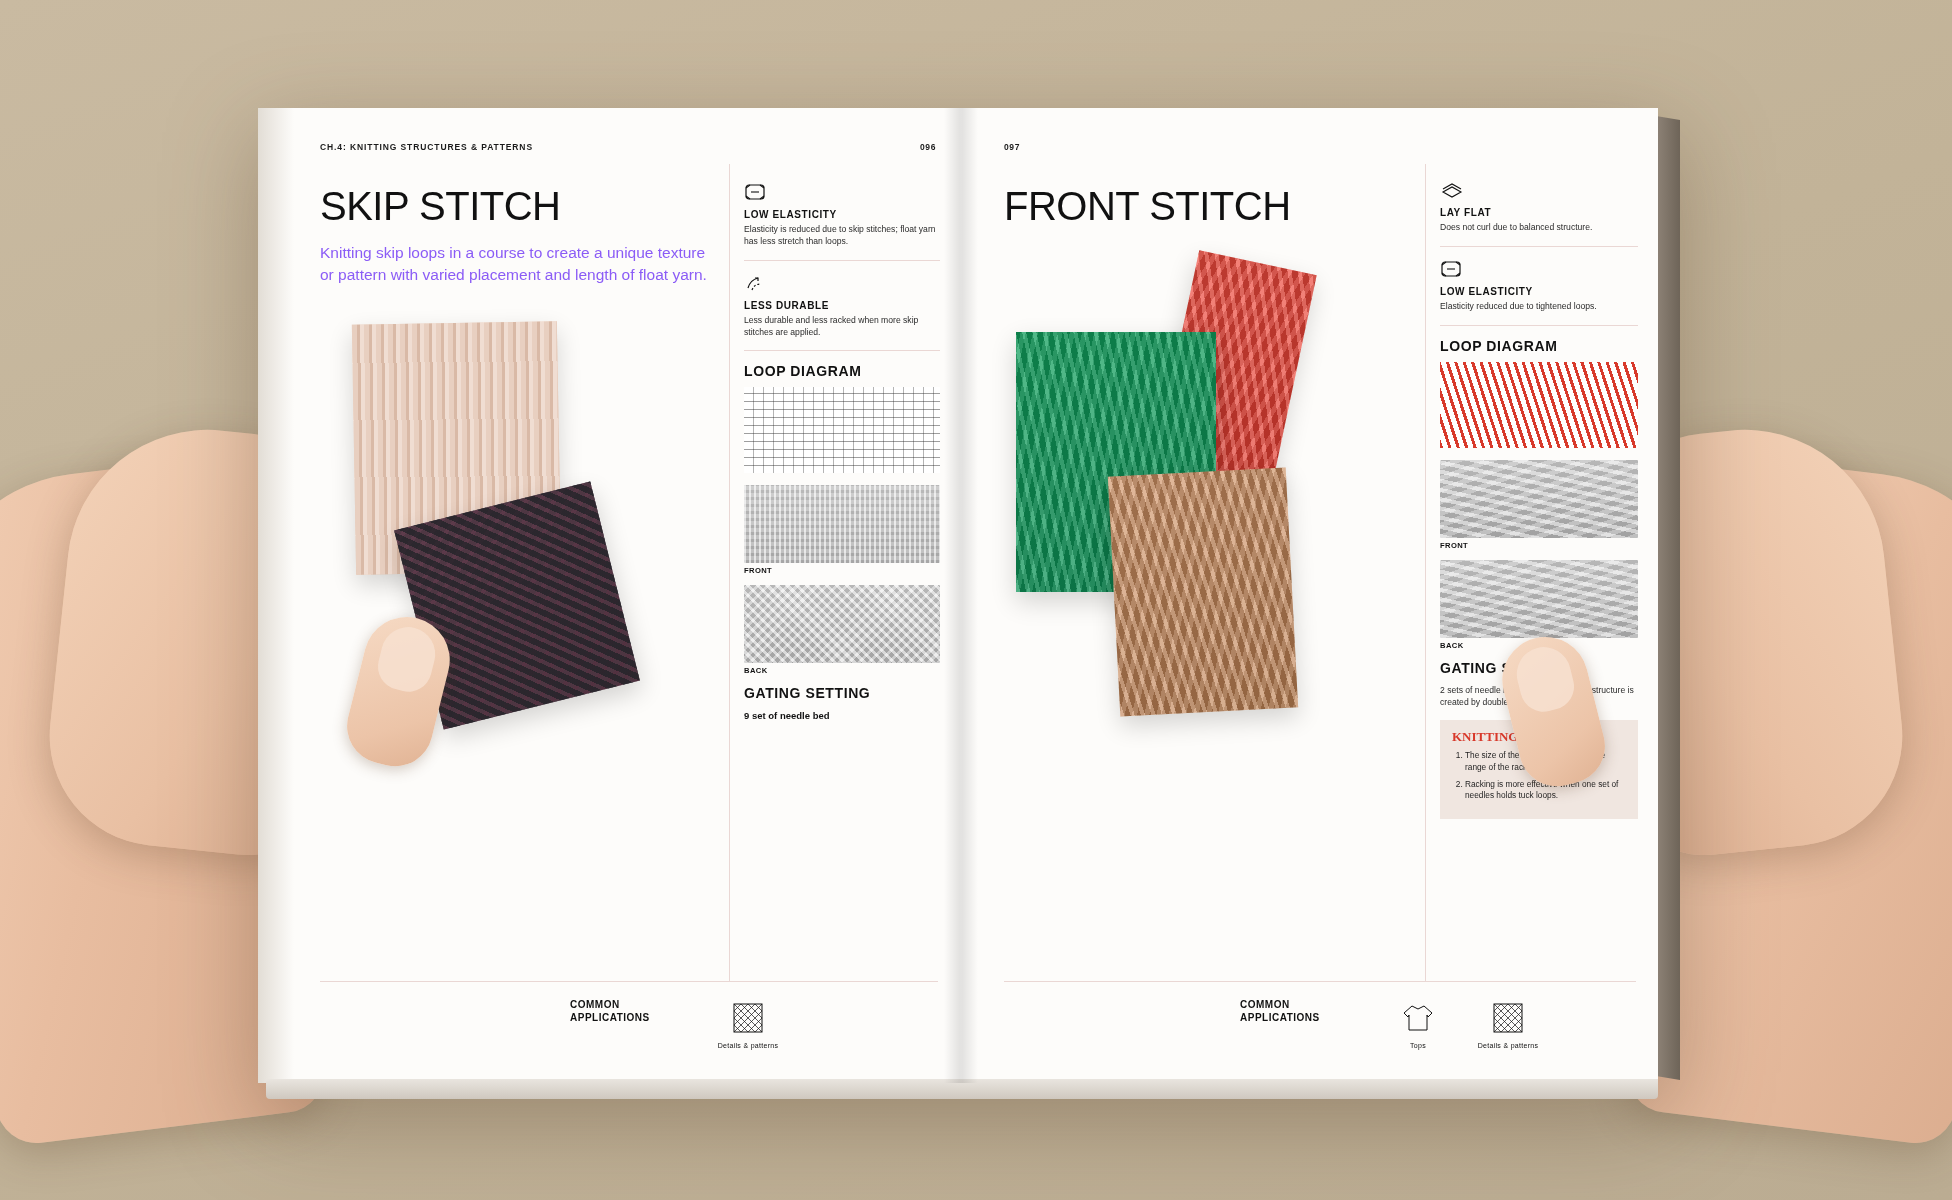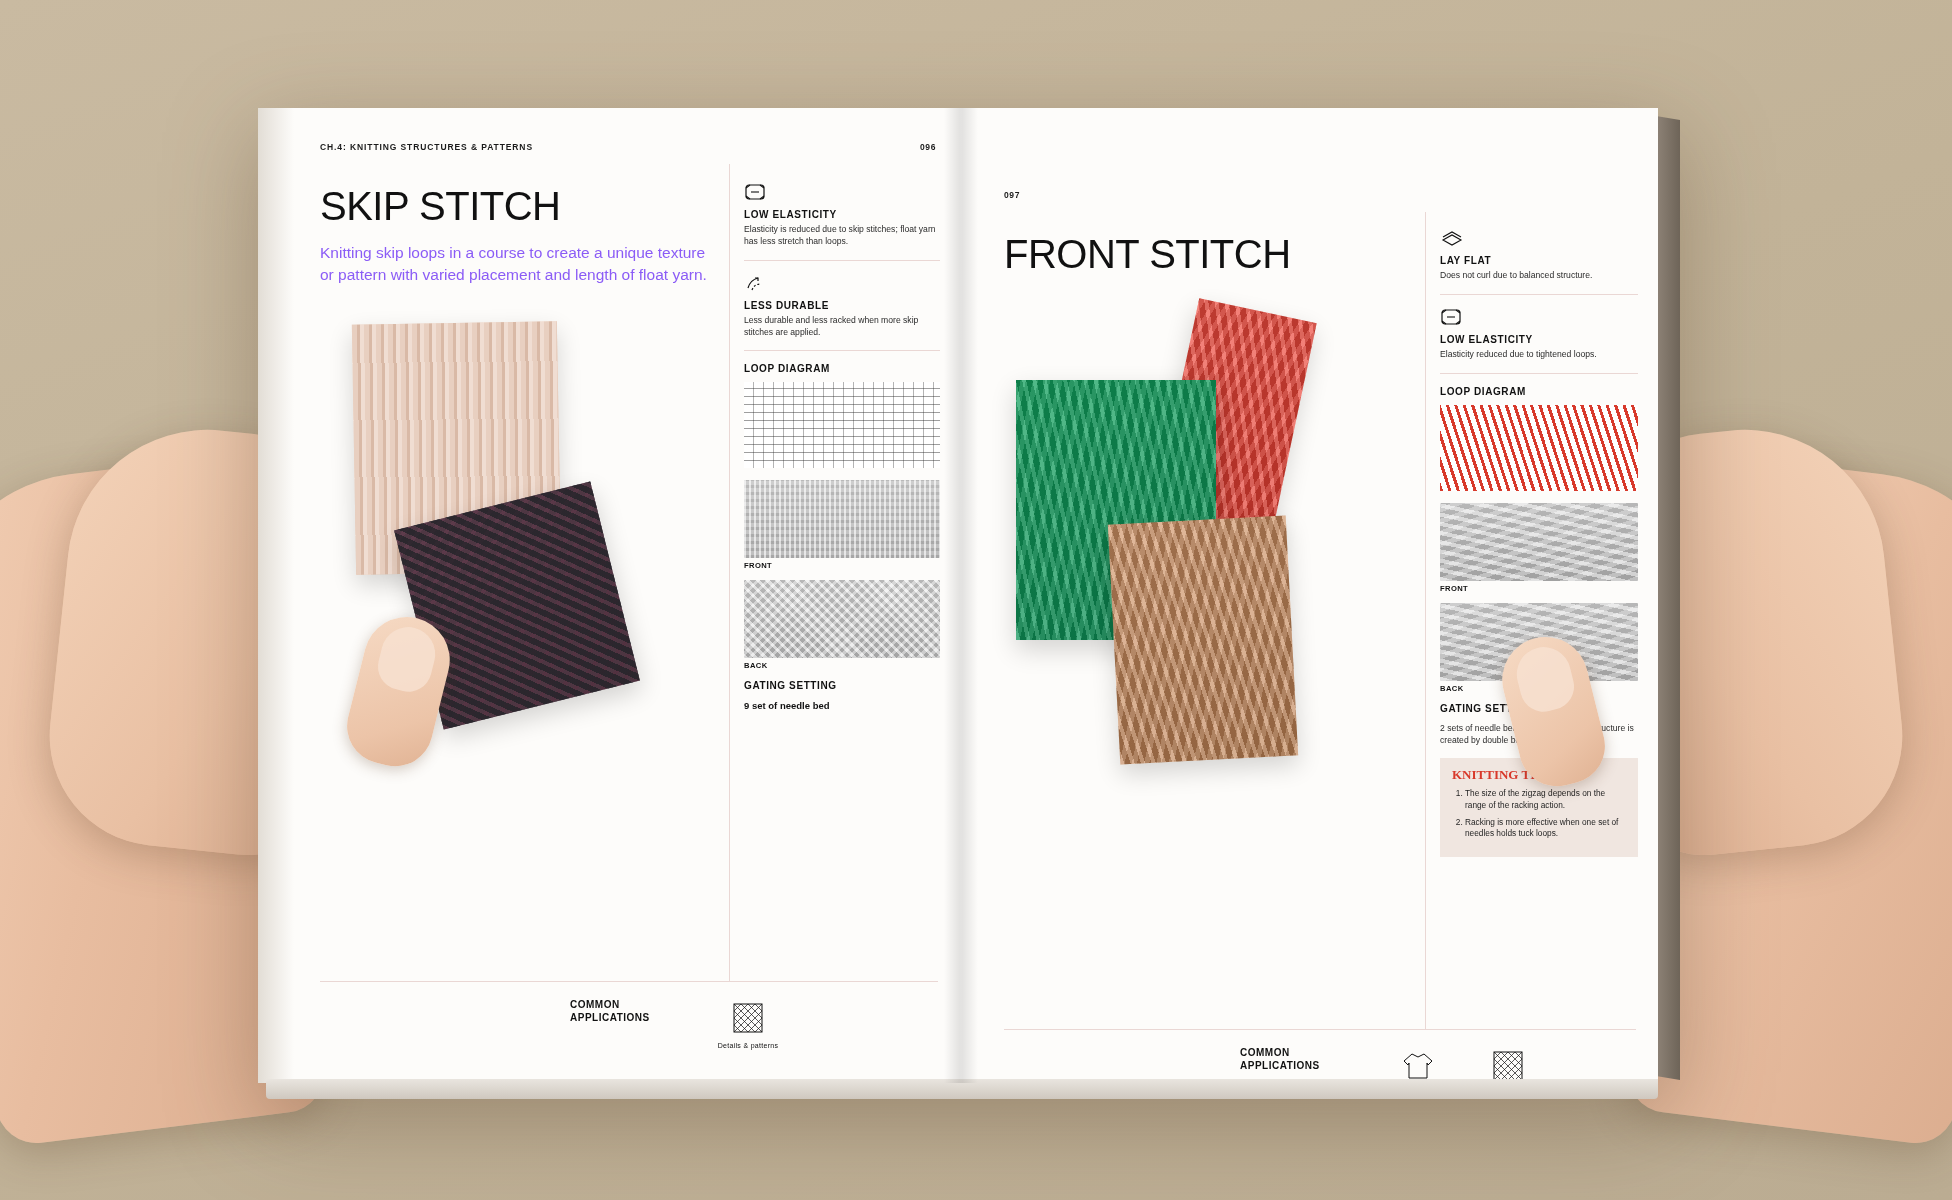--- a/index.html
+++ b/index.html
@@ -124,21 +124,21 @@
     background: linear-gradient(90deg, #e2ddd5, #fdfcfa);
   }
 
   .page {
     position: absolute;
     top: 0; height: 975px;
     box-sizing: border-box;
     padding: 28px 0 0 0;
   }
   #page-left  { left: 36px;  width: 666px; }
-  #page-right { left: 720px; width: 680px; margin-top: 48px; }
+  #page-right { left: 720px; width: 680px; }
 
   
   .page-head {
     display: flex;
     align-items: center;
     justify-content: space-between;
     font-size: 8.5px;
     letter-spacing: 0.9px;
     color: #1b1b1b;
     font-weight: 700;
@@ -198,21 +198,21 @@
     text-transform: uppercase;
   }
   .attr p {
     margin: 0;
     font-size: 8.6px;
     line-height: 1.38;
     color: #2a2a2a;
   }
 
   .sec-head {
-    font-size: 10px;
+    font-size: 14px;
     letter-spacing: 0.6px;
     font-weight: 700;
     color: #111;
     text-transform: uppercase;
     margin: 0 0 8px 0;
   }
   .sec-body {
     font-size: 8.6px;
     line-height: 1.4;
     color: #2a2a2a;

